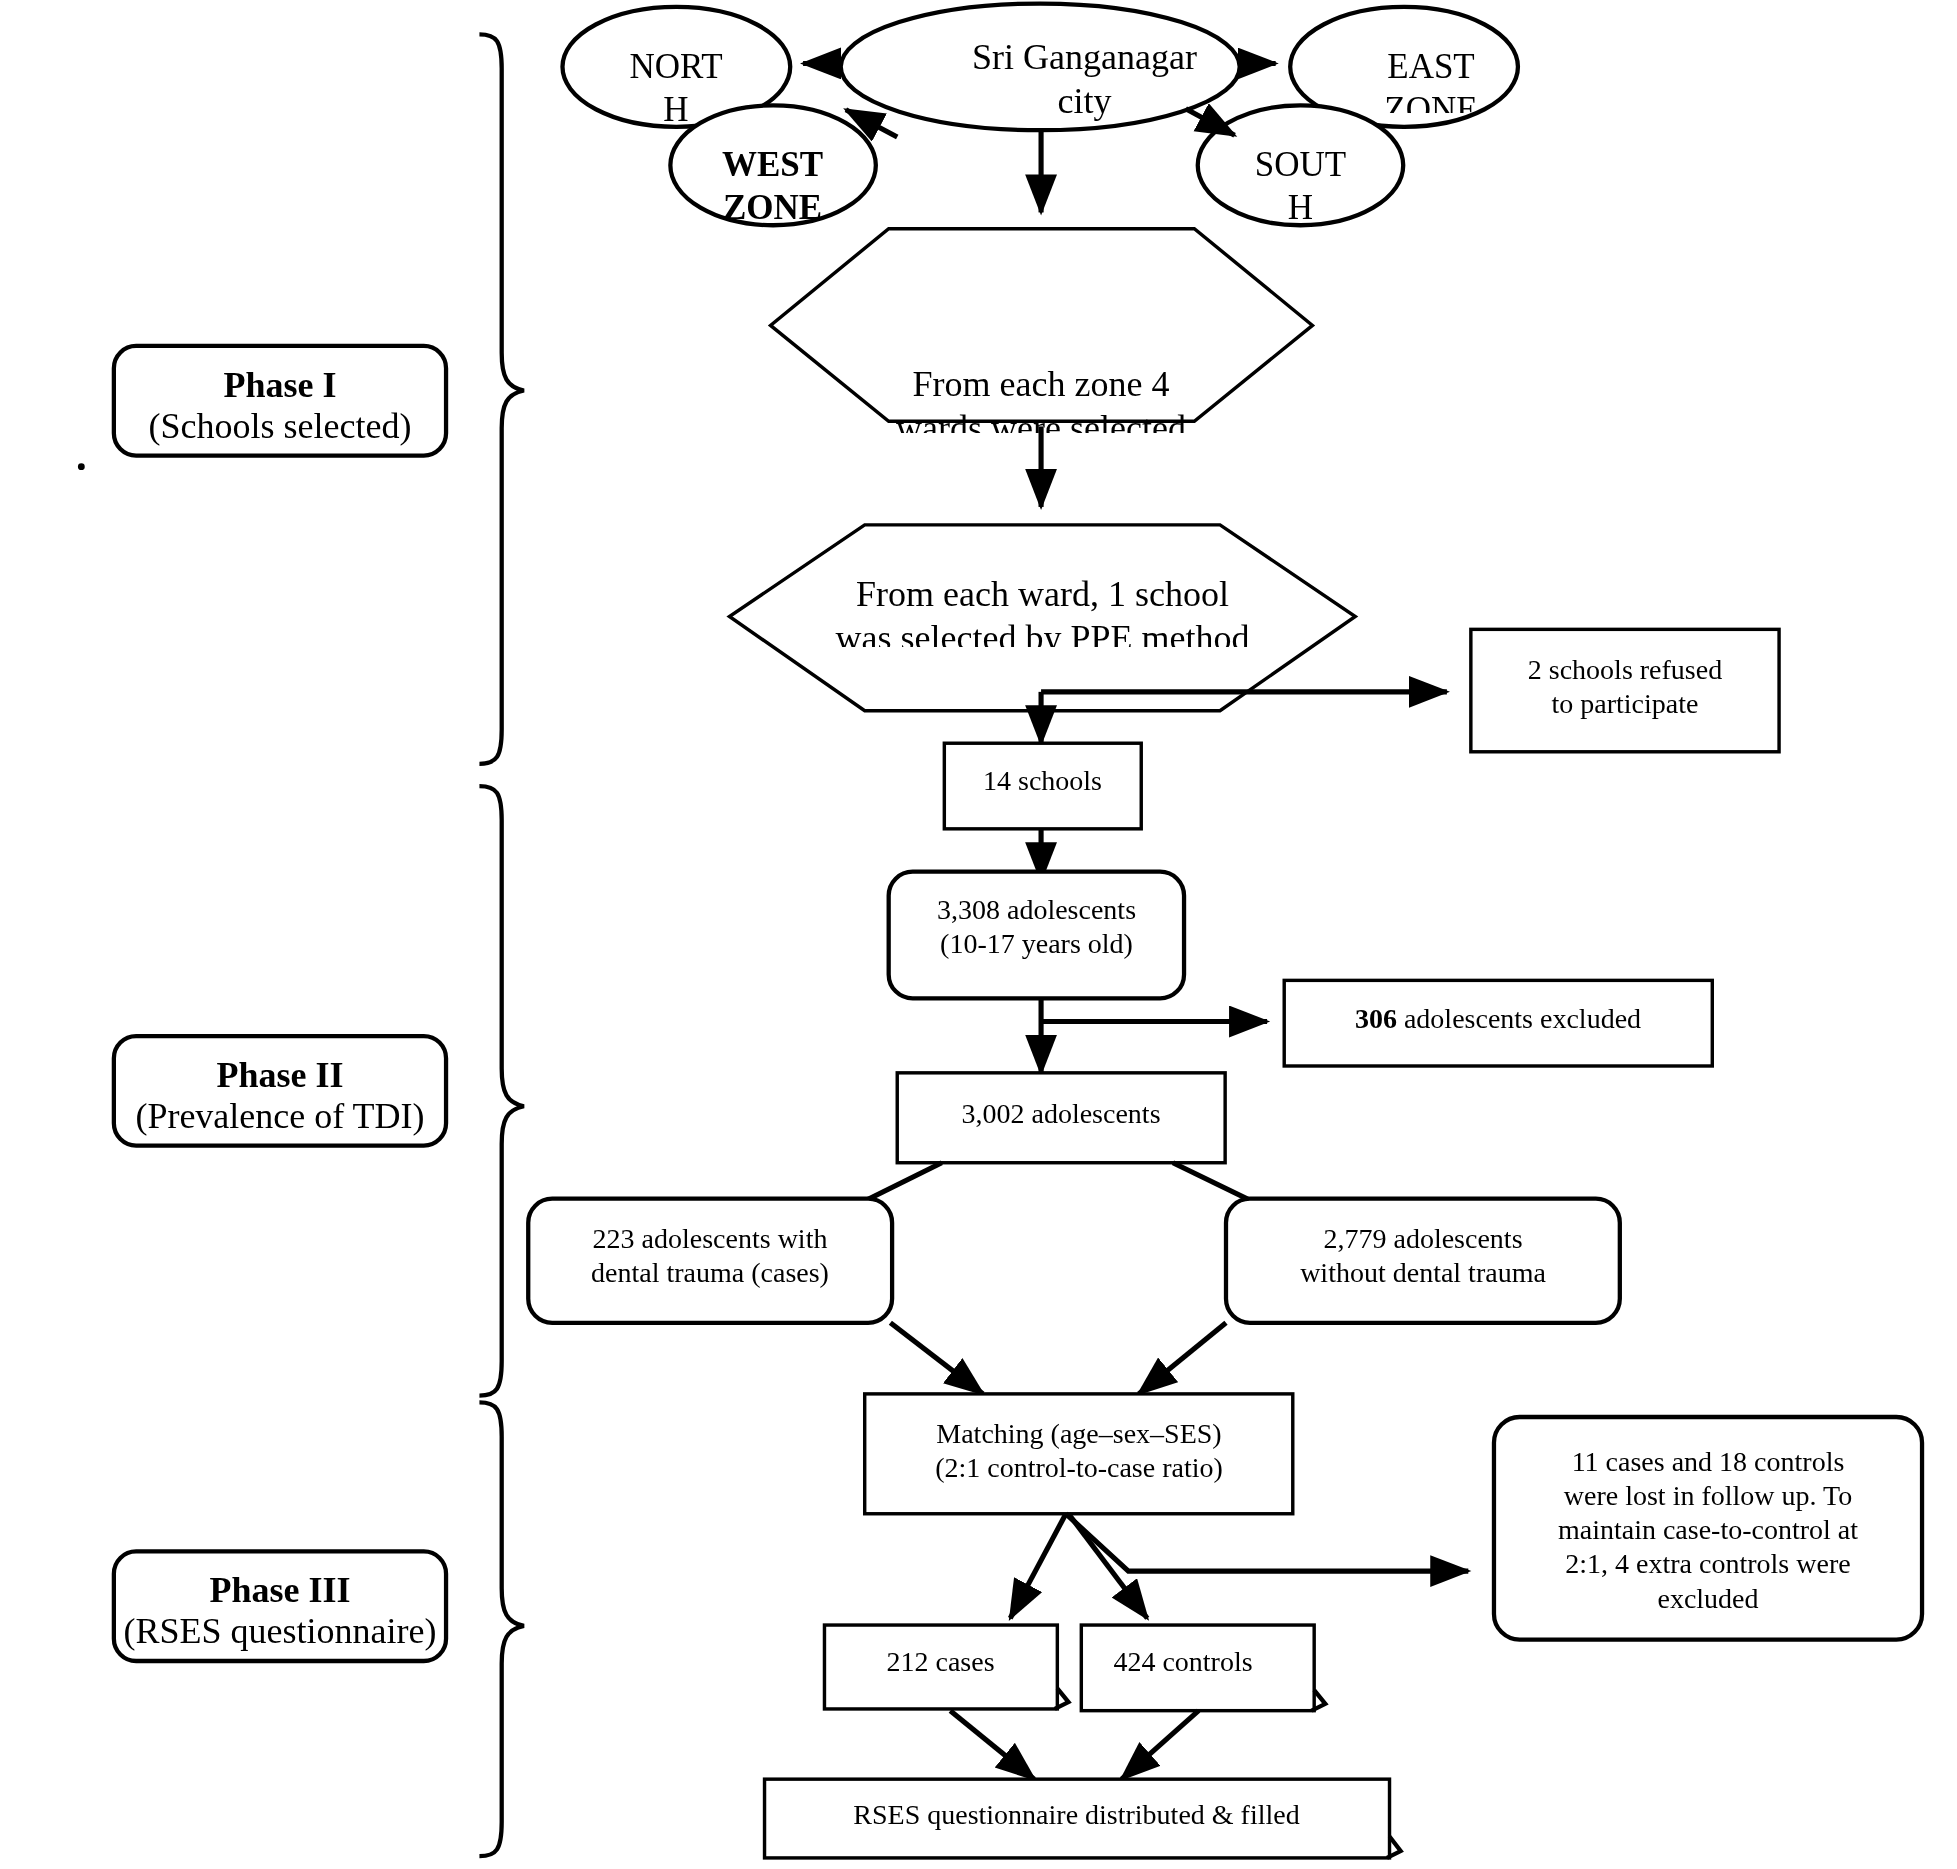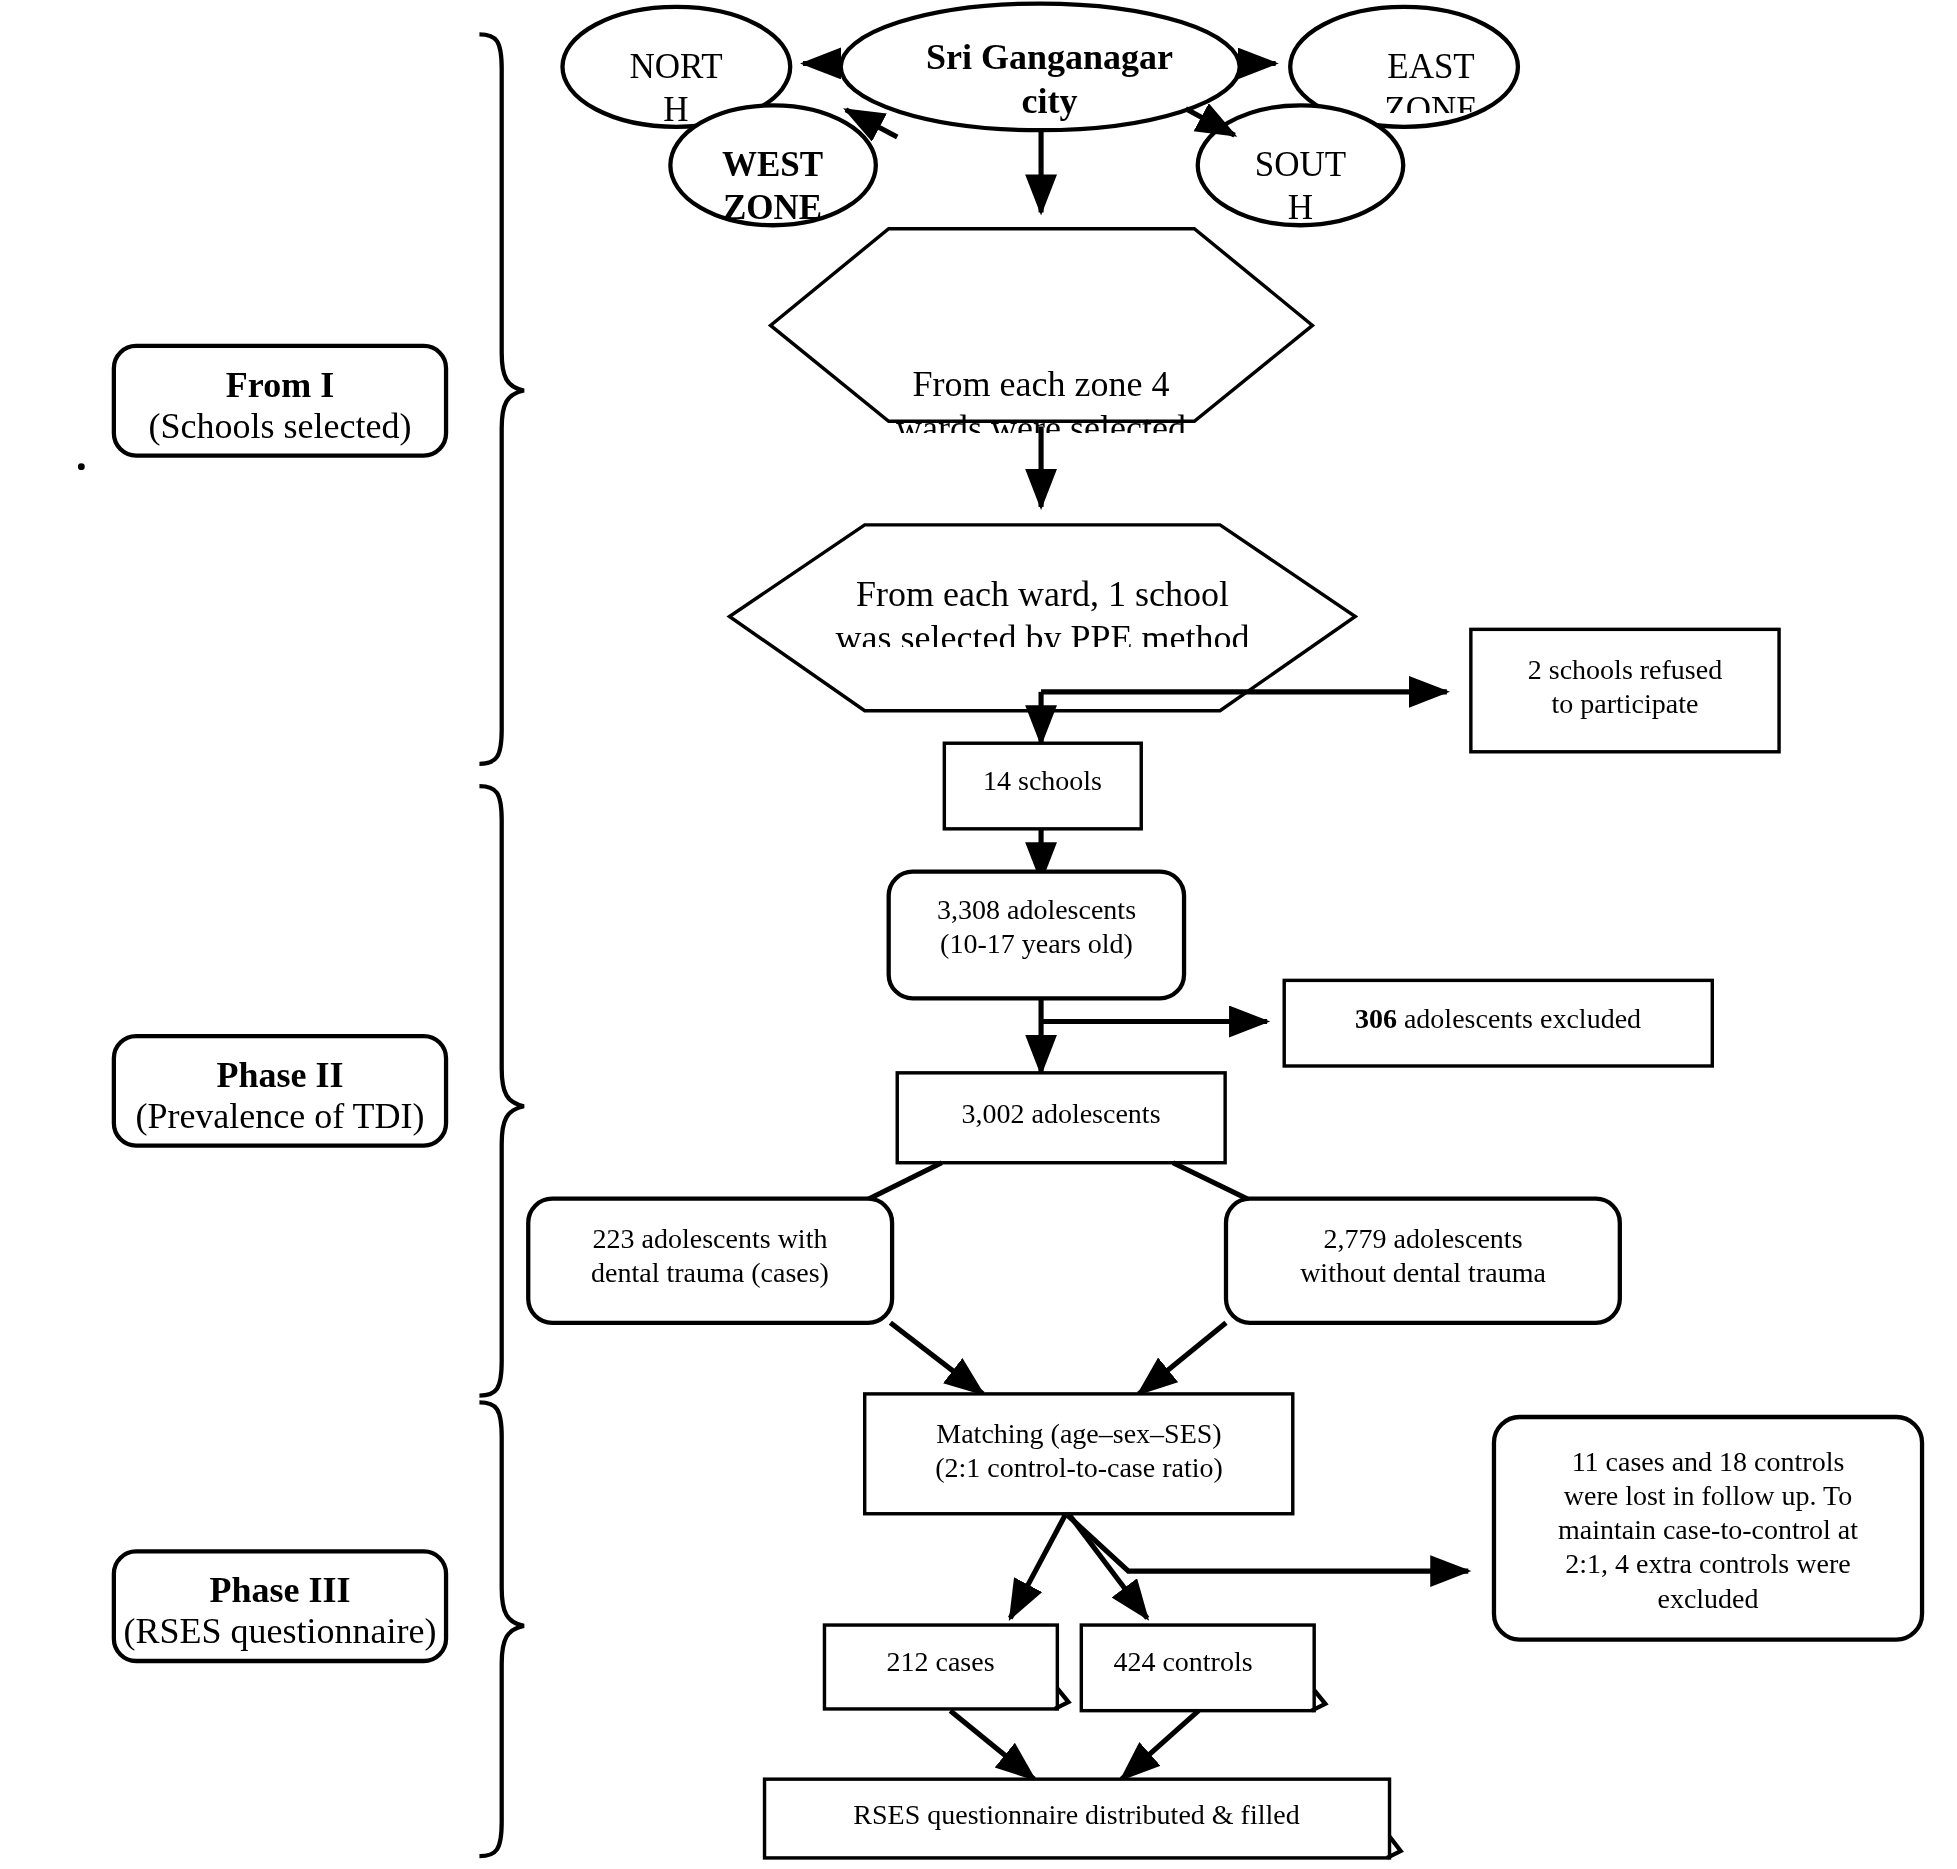--- a/index.html
+++ b/index.html
@@ -188,30 +188,30 @@
 
     <line class="conn" x1="1110" y1="1998" x2="1208" y2="2078" marker-end="url(#ah)"></line>
 
     <line class="conn" x1="1400" y1="1998" x2="1310" y2="2078" marker-end="url(#ah)"></line>
 
     <rect class="shape-thin" x="893" y="2078" width="730" height="92"></rect>
     <path class="conn-thin" d="M 1623 2145 L 1636 2162 L 1620 2170"></path>
 
   </svg>
 
-  <div class="txt t-phase-title" style="left:114px; top:364px; width:332px;">From I</div>
+  <div class="txt t-phase-title" style="left:114px; top:364px; width:332px;">Phase I</div>
   <div class="txt t-phase-sub" style="left:114px; top:405px; width:332px;">(Schools selected)</div>
 
   <div class="txt t-phase-title" style="left:114px; top:1054px; width:332px;">Phase II</div>
   <div class="txt t-phase-sub" style="left:114px; top:1095px; width:332px;">(Prevalence of TDI)</div>
 
   <div class="txt t-phase-title" style="left:114px; top:1569px; width:332px;">Phase III</div>
   <div class="txt t-phase-sub" style="left:114px; top:1610px; width:332px;">(RSES questionnaire)</div>
 
-  <div class="txt t-city" style="left:850px; top:36px; width:399px;font-weight:bold;">Sri Ganganagar
+  <div class="txt t-city" style="left:885px; top:36px; width:399px;">Sri Ganganagar
 city</div>
 
   <div class="txt t-zone clipbox" style="left:562px; top:36px; width:228px; height:79px;">NORT
 H</div>
 
   <div class="txt t-zone clipbox" style="left:1290px; top:36px; width:228px; height:67px;padding-left:27px;">EAST
 ZONE</div>
 
   <div class="txt t-zone clipbox" style="left:670px; top:134px; width:205px; height:79px;font-weight:bold;">WEST
 ZONE</div>

